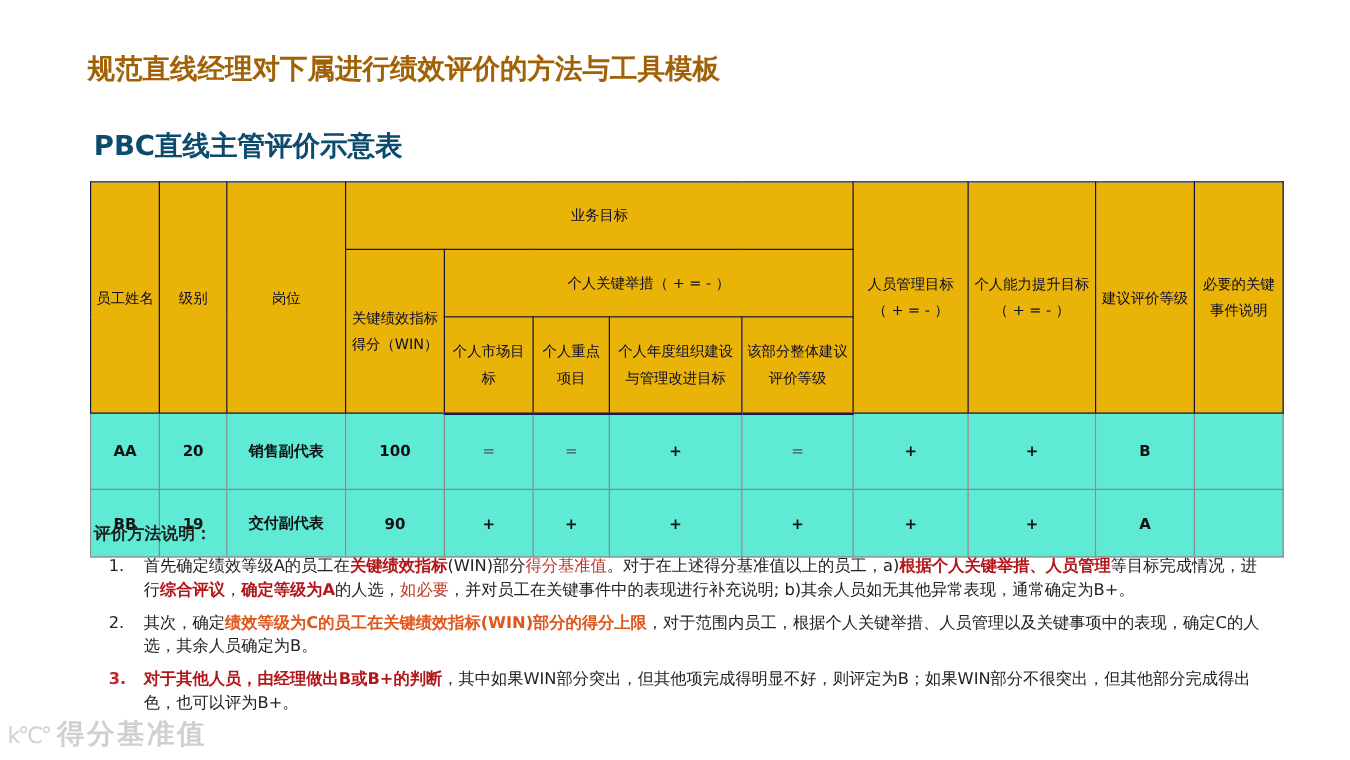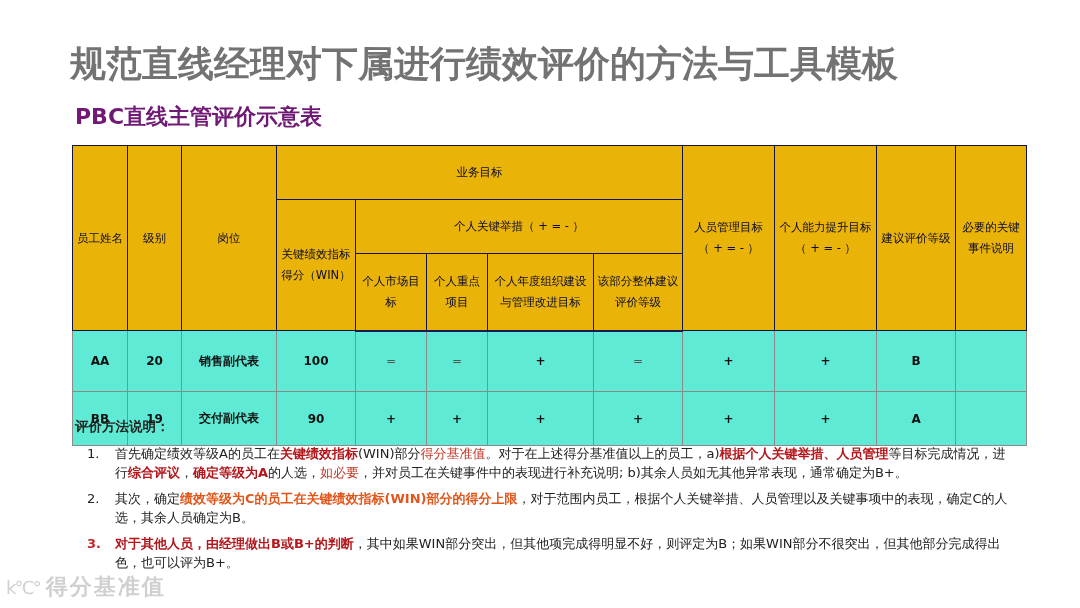--- a/index.html
+++ b/index.html
@@ -1,26 +1,26 @@
 <!DOCTYPE html>
 <html><head>
 <meta charset="utf-8">
 <style>
   * { box-sizing: border-box; margin: 0; padding: 0; }
   html, body { width: 1080px; height: 608px; background: #ffffff; overflow: hidden; }
   body { position: relative; font-family: "DejaVu Sans", "Liberation Sans", sans-serif; color: #000; }
 
   .main-title {
     position: absolute; left: 70px; top: 40px;
-    font-size: 36px; font-weight: bold; color: #737373; letter-spacing: 0px;
+    font-size: 22px; font-weight: bold; color: #a16207; letter-spacing: 0px;
     white-space: nowrap;
   }
   .sub-title {
     position: absolute; left: 75px; top: 102px;
-    font-size: 22px; font-weight: bold; color: #701a75;
+    font-size: 22px; font-weight: bold; color: #0c4a6e;
     white-space: nowrap;
   }
 
   table.pbc {
     position: absolute; left: 72px; top: 145px;
     width: 954px; border-collapse: collapse; table-layout: fixed;
     font-size: 11px;
   }
   table.pbc th {
     background: #eab308; color: #0a0a2a; font-weight: normal;

